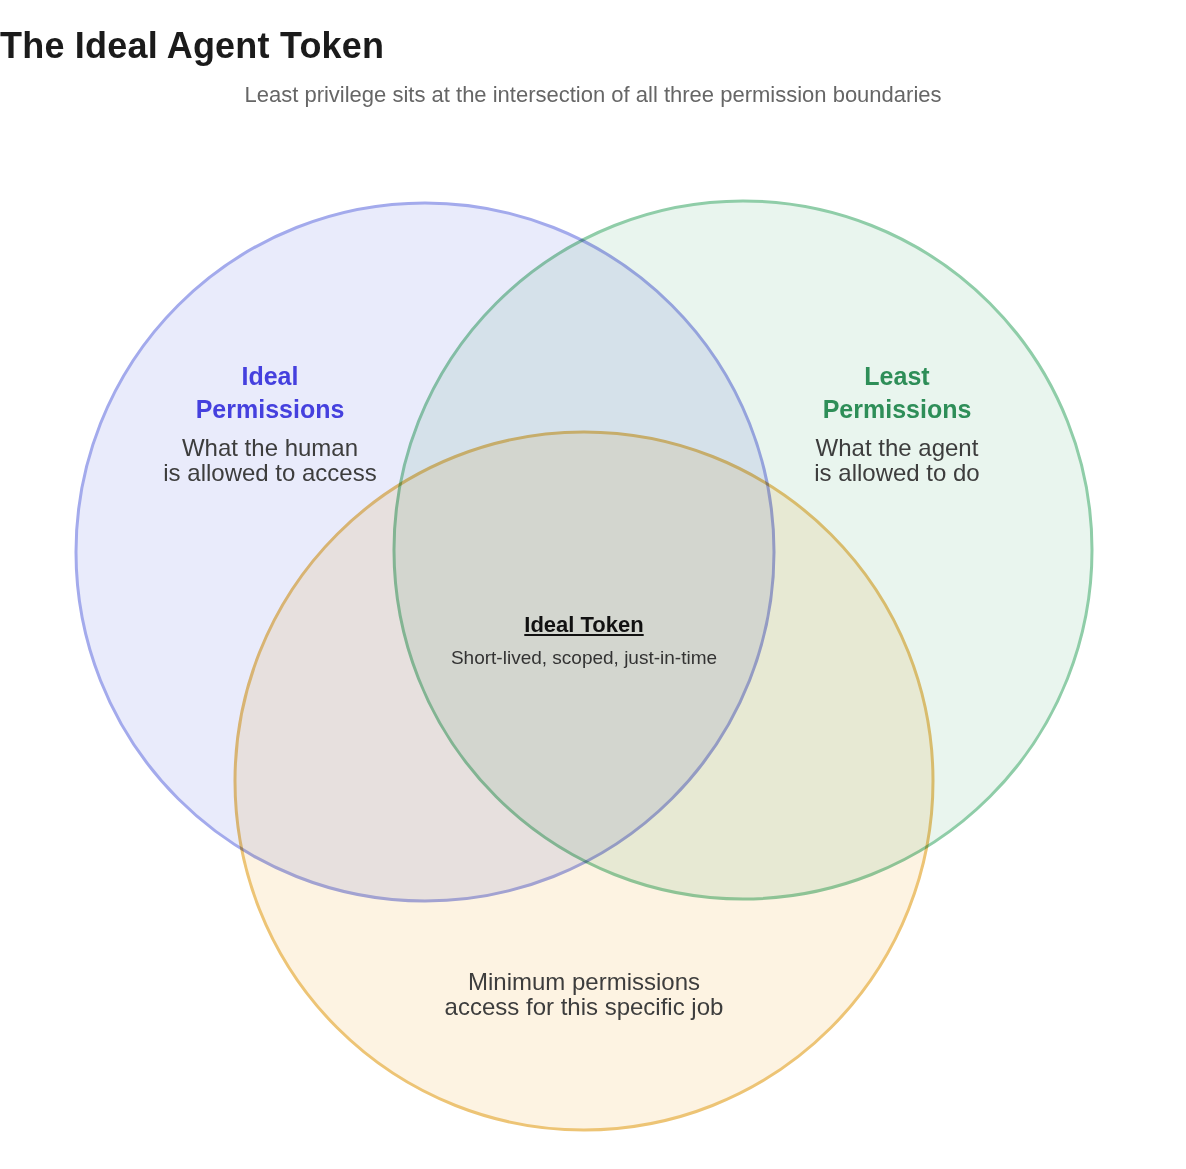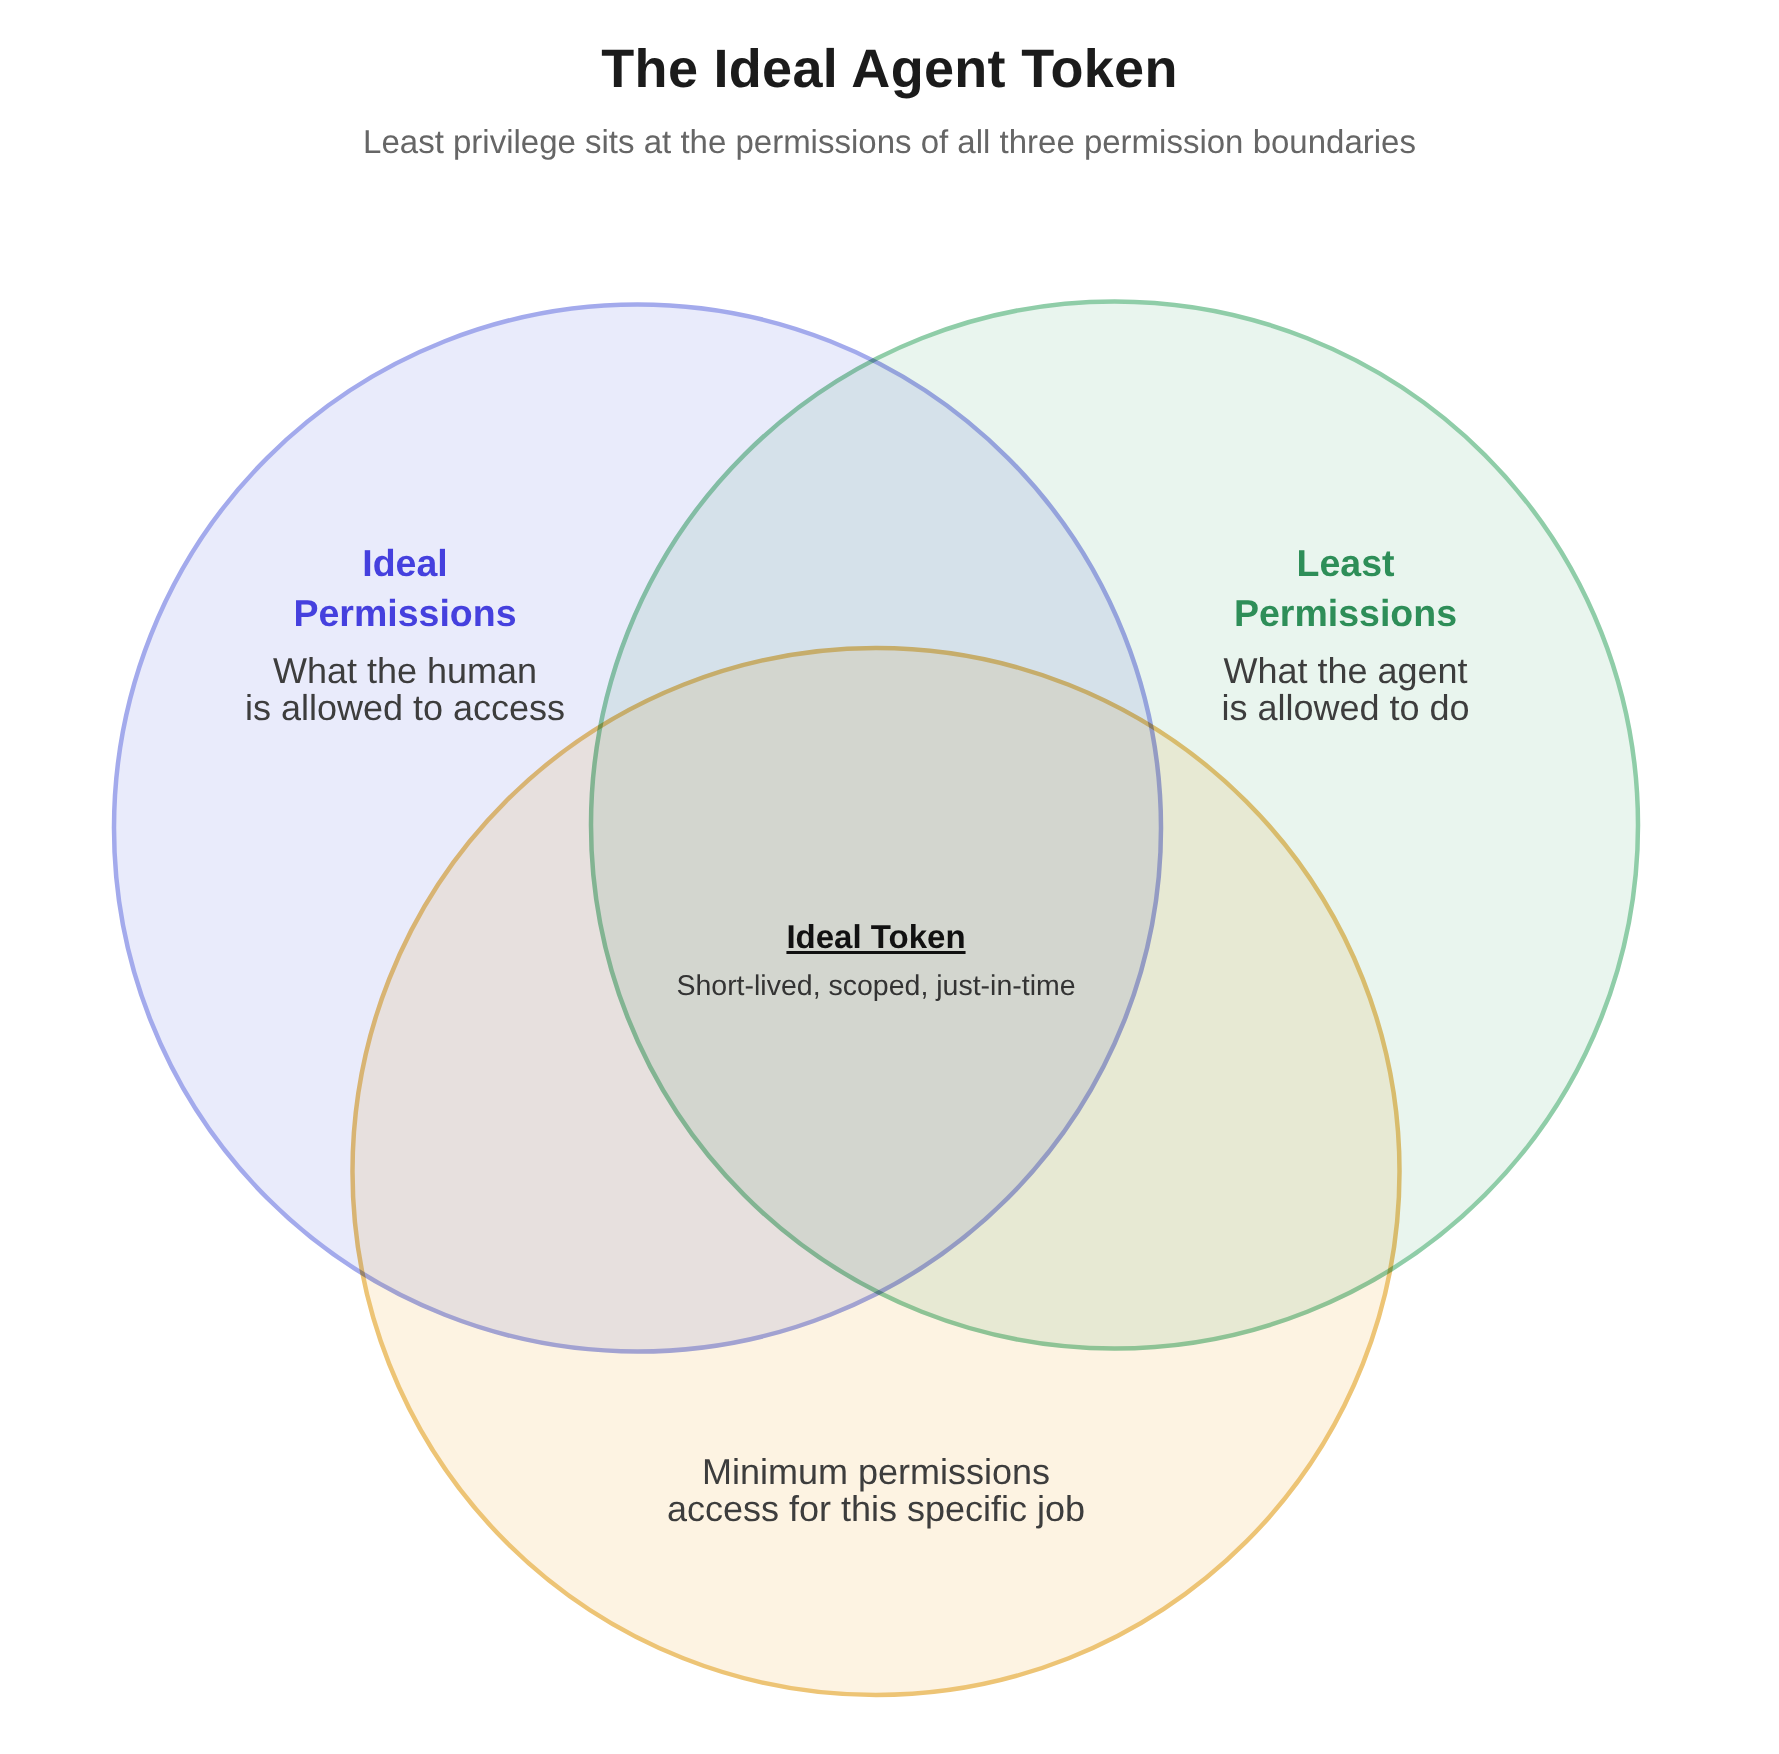--- a/index.html
+++ b/index.html
@@ -13,21 +13,20 @@
     width: 1186px;
     height: 1169px;
     background: #ffffff;
     overflow: hidden;
   }
   .page-title {
     position: absolute;
     top: 26px;
     left: 0;
     width: 100%;
-    text-align: center;
     font-size: 36px;
     line-height: 40px;
     font-weight: bold;
     color: #1b1b1b;
     letter-spacing: 0.2px;
   }
   .page-subtitle {
     position: absolute;
     top: 82px;
     left: 0;
@@ -82,21 +81,21 @@
   .label-agent  { left: 897px; top: 360px; }
   .label-task   { left: 584px; top: 960px; }
   .label-center { left: 584px; top: 611px; }
 </style>
 </head>
 <body>
 
 <div class="stage">
 
   <div class="page-title">The Ideal Agent Token</div>
-  <div class="page-subtitle">Least privilege sits at the permissions of all three permission boundaries</div>
+  <div class="page-subtitle">Least privilege sits at the intersection of all three permission boundaries</div>
 
   <svg class="venn-svg" width="1186" height="1169" viewBox="0 0 1186 1169">
     <circle cx="425" cy="552" r="349" stroke-width="3" fill="#e9ebfb" stroke="#a3aaec"></circle>
     <circle cx="743" cy="550" r="349" stroke-width="3" fill="#e9f5ee" stroke="#8fcda8"></circle>
     <circle cx="584" cy="781" r="349" stroke-width="3" fill="#fdf3e2" stroke="#edc475"></circle>
   </svg>
 
   <div class="circle-label label-user">
     <div class="circle-title" style="color: rgb(69, 64, 222);">
       <span>Ideal</span>

